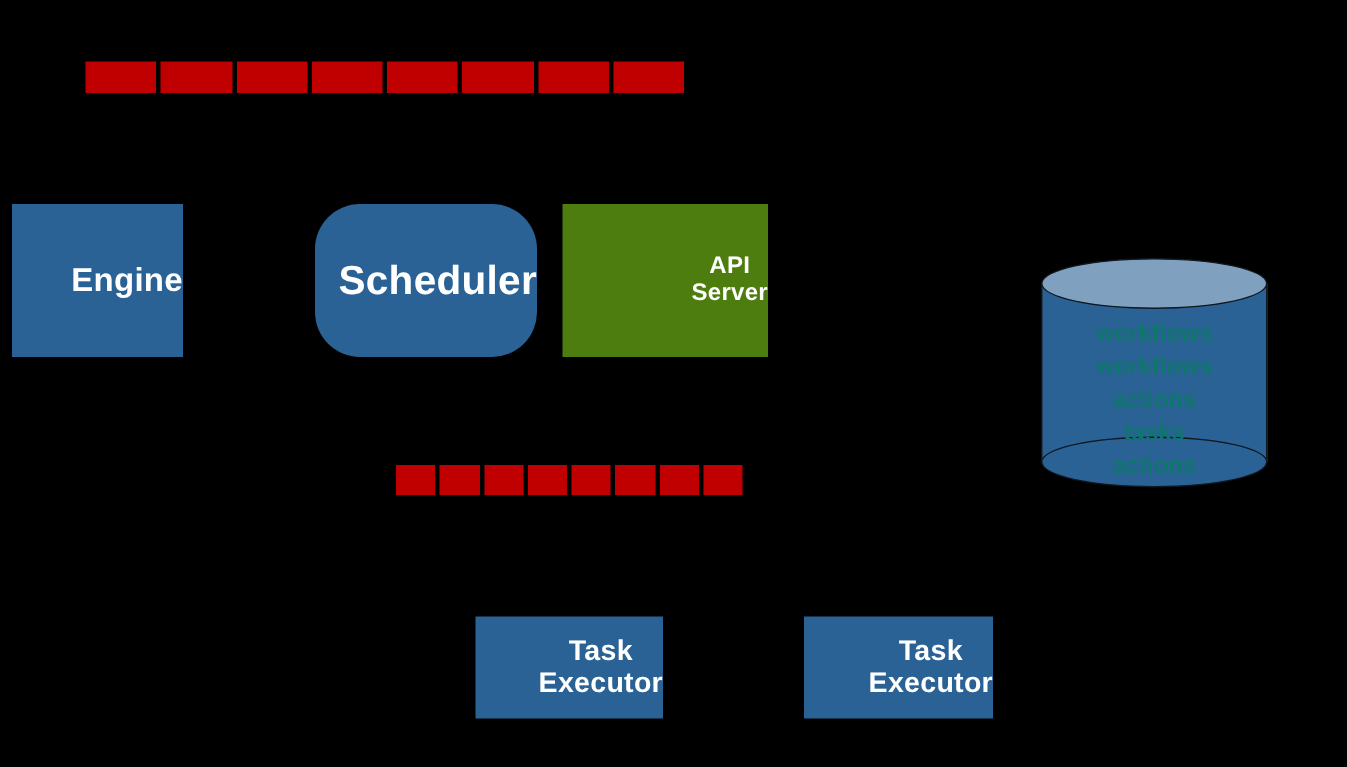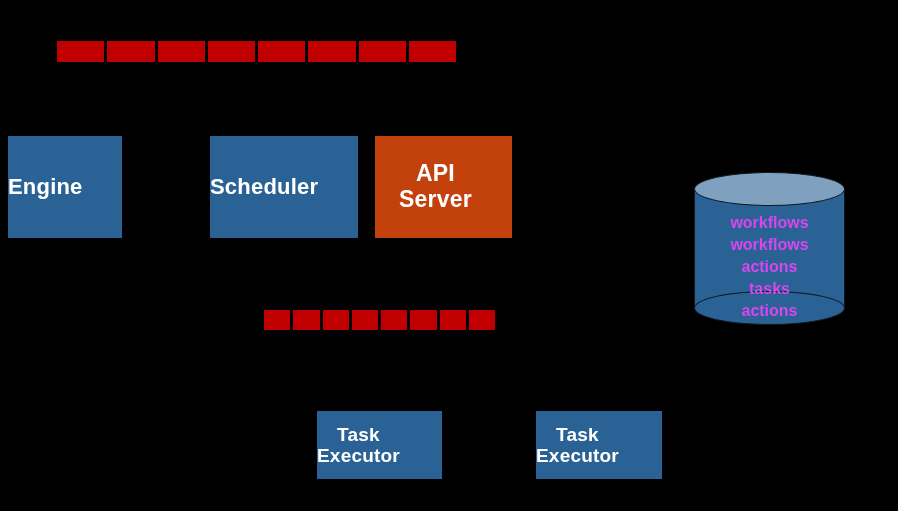--- a/index.html
+++ b/index.html
@@ -35,21 +35,21 @@
   }
 
   
   .node-box {
     position: absolute;
     box-sizing: border-box;
     background: #2B6295;
     color: #FFFFFF;
     display: flex;
     align-items: center;
-    justify-content: flex-start;
+    justify-content: flex-end;
     text-align: center;
     font-weight: bold;
     line-height: 1.12;
     letter-spacing: 0.2px;
     white-space: pre-line;
   }
 
   
   .db-cylinder {
     position: absolute;
@@ -78,21 +78,21 @@
     right: 0;
     background: #7FA0BE;
     border: 1.5px solid #101820;
     border-radius: 50%;
     box-sizing: border-box;
   }
   .db-labels {
     position: absolute;
     left: 0;
     right: 0;
-    color: #d946ef;
+    color: #0f766e;
     font-weight: bold;
     font-size: 16px;
     line-height: 1.38;
     text-align: center;
   }
   .db-label-line {
     display: block;
   }
 </style>
 </head>
@@ -114,22 +114,22 @@
       <div class="redaction-seg" style="background: rgb(192, 0, 0);"></div>
       <div class="redaction-seg" style="background: rgb(192, 0, 0);"></div>
       <div class="redaction-seg" style="background: rgb(192, 0, 0);"></div>
       <div class="redaction-seg" style="background: rgb(192, 0, 0);"></div>
       <div class="redaction-seg" style="background: rgb(192, 0, 0);"></div>
       <div class="redaction-seg" style="background: rgb(192, 0, 0);"></div>
       <div class="redaction-seg" style="background: rgb(192, 0, 0);"></div>
       <div class="redaction-seg" style="background: rgb(192, 0, 0);"></div>
     </div>
     <div class="node-box" style="left: 8px; top: 136px; width: 114px; height: 102px; font-size: 22px; background: rgb(43, 98, 149); color: rgb(255, 255, 255);"><span>Engine</span></div>
-    <div class="node-box" style="left: 210px; top: 136px; width: 148px; height: 102px; font-size: 22px; background: rgb(43, 98, 149); color: rgb(255, 255, 255);"><span>Scheduler</span></div>
-    <div class="node-box" style="left: 375px; top: 136px; width: 137px; height: 102px; font-size: 23px; background: #c2410c; color: rgb(255, 255, 255); padding-left: 24px;"><span>API
+    <div class="node-box" style="left: 210px; top: 136px; width: 148px; height: 102px; font-size: 27px; background: rgb(43, 98, 149); color: rgb(255, 255, 255); border-radius: 30px;"><span>Scheduler</span></div>
+    <div class="node-box" style="left: 375px; top: 136px; width: 137px; height: 102px; font-size: 16px; background: #4d7c0f; color: rgb(255, 255, 255); padding-left: 24px;"><span>API
 Server</span></div>
     <div class="node-box" style="left: 317px; top: 411px; width: 125px; height: 68px; font-size: 19px; background: rgb(43, 98, 149); color: rgb(255, 255, 255);"><span>Task
 Executor</span></div>
     <div class="node-box" style="left: 536px; top: 411px; width: 126px; height: 68px; font-size: 19px; background: rgb(43, 98, 149); color: rgb(255, 255, 255);"><span>Task
 Executor</span></div>
     <div class="db-cylinder" style="left: 694px; top: 172px; width: 151px; height: 153px;">
       <div class="db-body" style="top: 17px; height: 119px; background: rgb(43, 98, 149);"></div>
       <div class="db-bottom" style="top: 119px; height: 34px; background: rgb(43, 98, 149);"></div>
       <div class="db-top" style="top: 0px; height: 34px; background: rgb(127, 160, 190);"></div>
       <div class="db-labels" style="top: 40px;">

